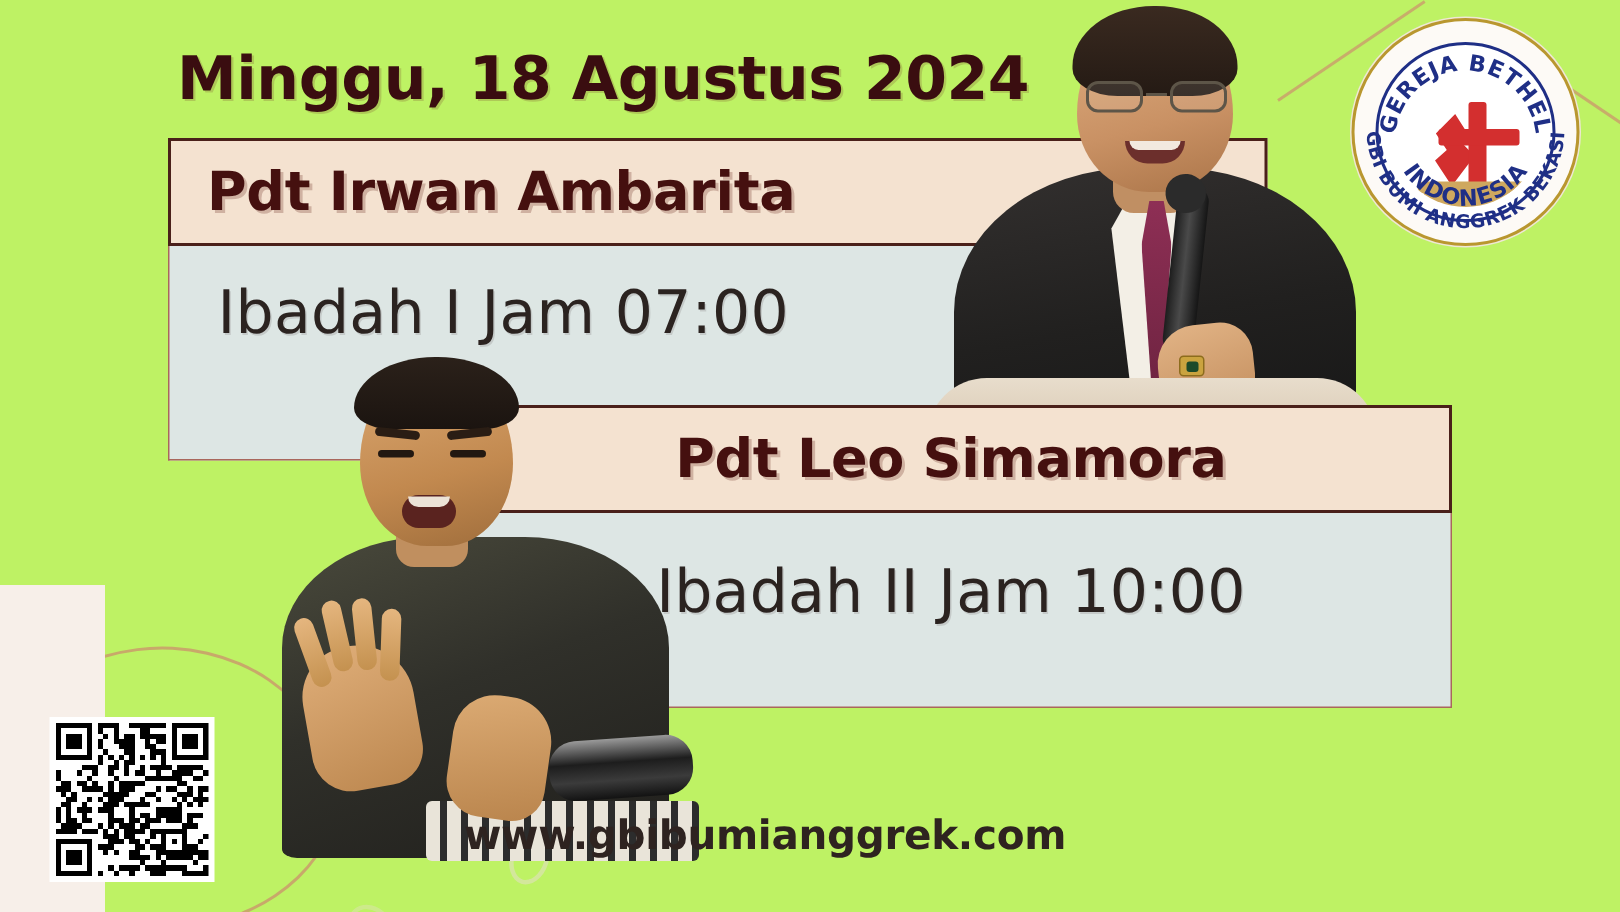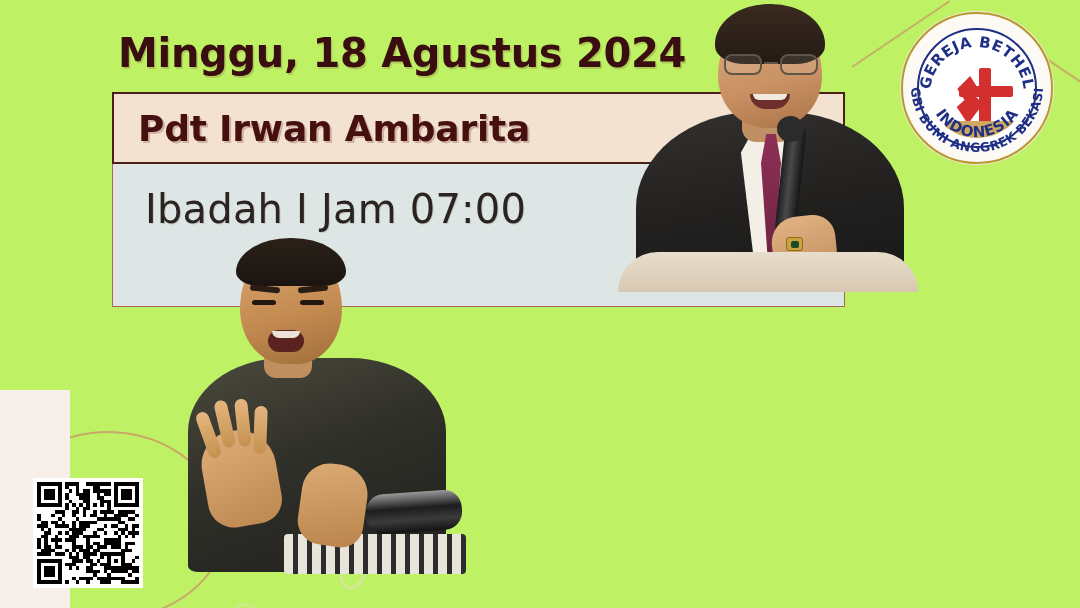--- a/index.html
+++ b/index.html
@@ -429,20 +429,28 @@
       <span class="bridge"></span>
     </div>
     <div class="s1-mouth"></div>
     <div class="s1-mic"></div>
     <div class="s1-mic-head"></div>
     <div class="s1-hand"></div>
     <div class="s1-ring"></div>
     <div class="s1-podium"></div>
   </div>
 
+  <div class="card" id="card-2">
+    <div class="card-header">
+      <span class="card-title">Pdt Leo Simamora</span>
+    </div>
+    <div class="card-body">
+      <span class="card-time">Ibadah II Jam 10:00</span>
+    </div>
+  </div>
 
   <div class="speaker" id="speaker-2">
     <div class="s2-body">
       <span class="s2-batik-a"></span>
       <span class="s2-batik-b"></span>
       <span class="s2-batik-c"></span>
     </div>
     <div class="s2-neck"></div>
     <div class="s2-head"></div>
     <div class="s2-hair"></div>
@@ -922,14 +930,15 @@
           <rect x="20" y="28" width="1" height="1"></rect>
           <rect x="24" y="28" width="1" height="1"></rect>
           <rect x="25" y="28" width="1" height="1"></rect>
           <rect x="26" y="28" width="1" height="1"></rect>
           <rect x="27" y="28" width="1" height="1"></rect>
           <rect x="28" y="28" width="1" height="1"></rect>
         </g>
     </svg>
   </div>
 
+  <div class="website">www.gbibumianggrek.com</div>
 
 </div>
 
 </body></html>

